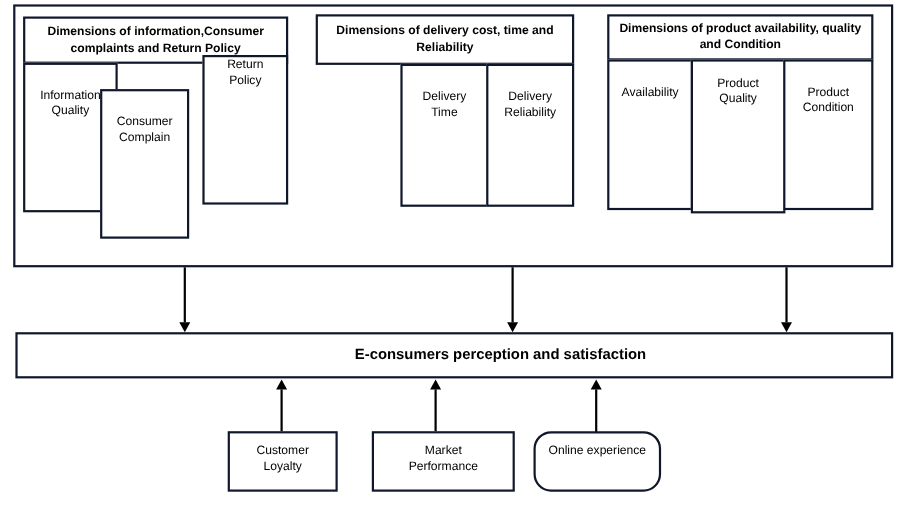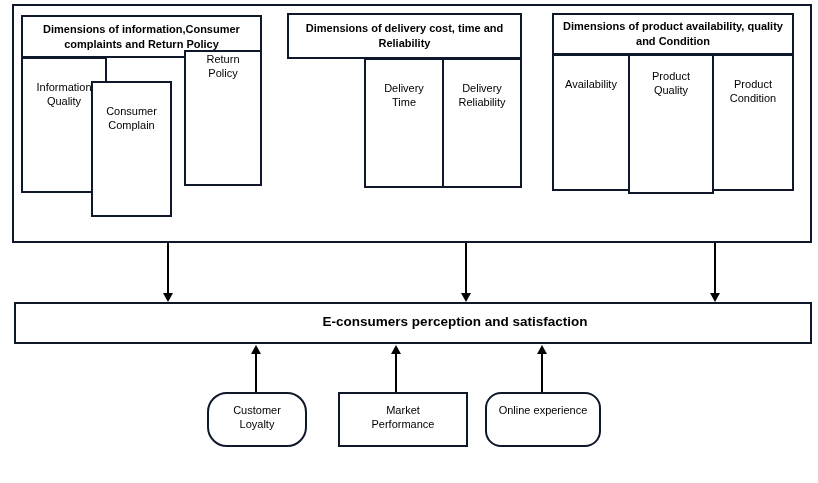--- a/index.html
+++ b/index.html
@@ -31,21 +31,21 @@
   
   .g3h  { left:552px; top:13px; width:242px; height:42px; }
   .g3c1 { left:552px; top:54px; width:78px;  height:137px; }
   .g3c2 { left:628px; top:54px; width:86px;  height:140px; padding-top:13px; }
   .g3c3 { left:712px; top:54px; width:82px;  height:137px; }
 
   
   .epos { left:14px; top:302px; width:798px; height:42px; }
 
   
-  .b1 { left:207px; top:392px; width:100px; height:55px;border-radius:20px; }
+  .b1 { left:207px; top:392px; width:100px; height:55px; }
   .b2 { left:338px; top:392px; width:130px; height:55px; }
   .b3 { left:485px; top:392px; width:116px; height:55px;border-radius:16px; }
 
   
   .arrow { position:absolute; width:10px; display:flex; flex-direction:column; align-items:center; }
   .shaft { width:2px; background:#000000; }
   .arrow.down .shaft { height:50px; }
   .arrow.up   .shaft { height:39px; }
   .head-down { width:0; height:0; border-left:5px solid transparent; border-right:5px solid transparent; border-top:9px solid #000000; }
   .head-up   { width:0; height:0; border-left:5px solid transparent; border-right:5px solid transparent; border-bottom:9px solid #000000; }

